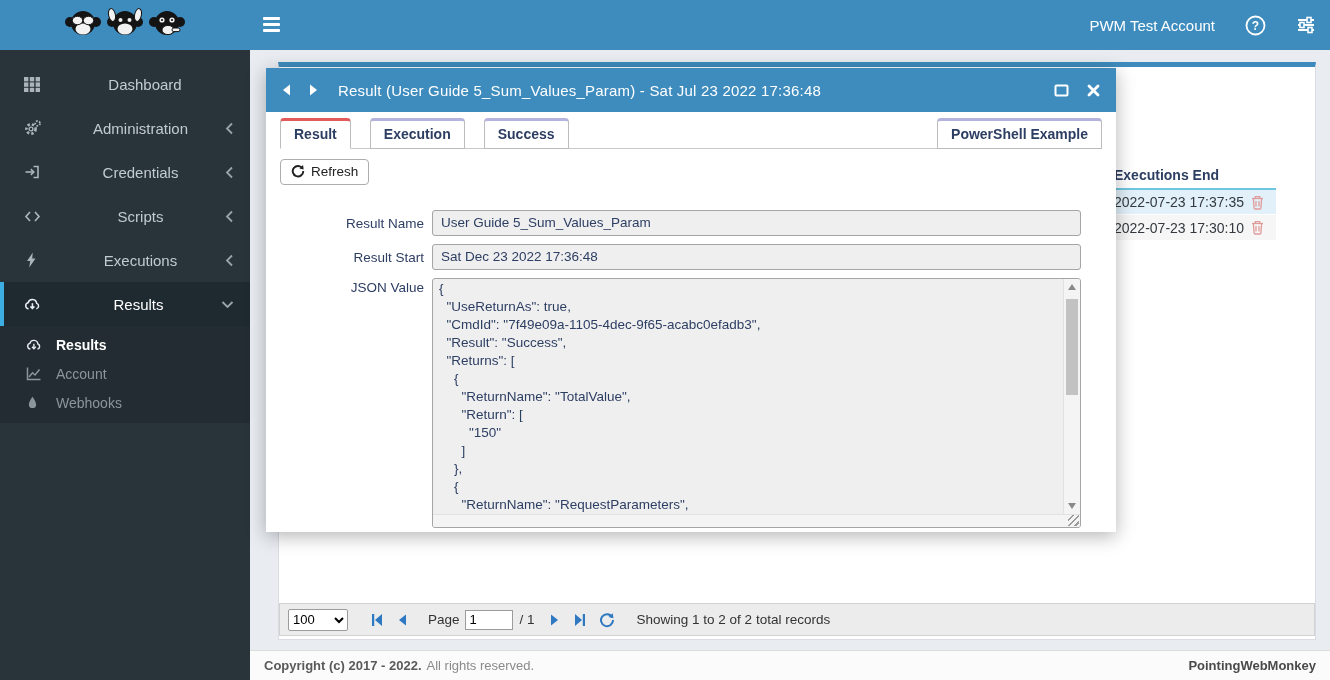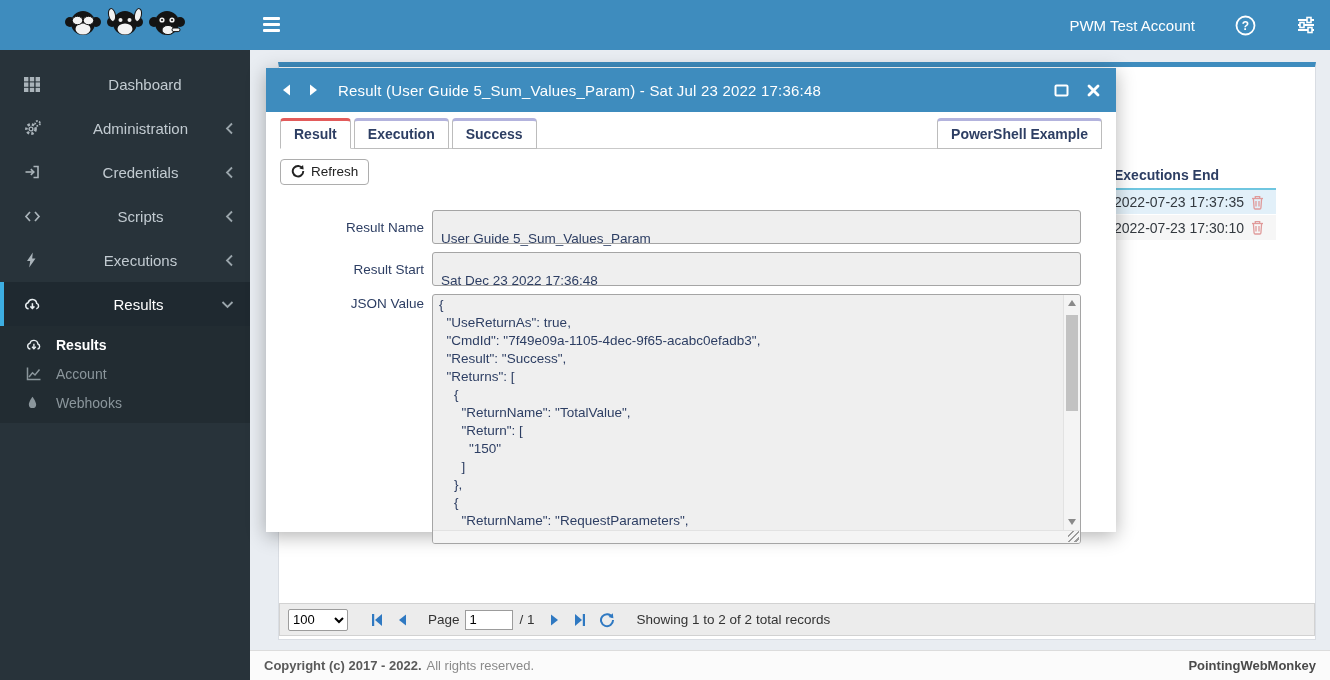--- a/index.html
+++ b/index.html
@@ -5,21 +5,21 @@
   * { box-sizing: border-box; margin: 0; padding: 0; }
   html,body { width:1330px; height:680px; overflow:hidden;
     font-family:"Liberation Sans", sans-serif; background:#e9edf2; }
 
   
   .topbar { position:absolute; left:0; top:0; width:1330px; height:50px; background:#3e8cbe; z-index:5; }
   .logo-area { position:absolute; left:0; top:0; width:250px; height:50px;
     display:flex; align-items:center; justify-content:center; }
   .hamburger { position:absolute; left:263px; top:17px; width:17px; height:15px; cursor:pointer; }
   .hamburger span { display:block; height:3px; background:#fff; margin-bottom:3px; border-radius:1px; }
-  .topbar-right { position:absolute; right:14px; top:0; height:50px; display:flex; align-items:center; gap:40px; }
+  .topbar-right { position:absolute; right:14px; top:0; height:50px; display:flex; align-items:center; gap:30px; }
   .account-name { color:#fff; font-size:15px; }
   .tb-icon { color:#fff; cursor:pointer; display:flex; align-items:center; }
 
   
   .sidebar { position:absolute; left:0; top:50px; width:250px; height:630px; background:#28333a; z-index:4; }
   .side-item { height:44px; display:flex; align-items:center; padding:0 16px 0 20px;
     color:#c2cbd1; font-size:15px; cursor:pointer; border-left:4px solid transparent;text-align:center; }
   .side-item:first-child { margin-top:12px; }
   .side-item .s-icon { width:24px; display:flex; align-items:center; color:#aab4ba; }
   .side-item .s-label { flex:1; padding-left:8px; }
@@ -71,36 +71,36 @@
     box-shadow:0 4px 18px rgba(0,0,0,.30); z-index:10; }
   .modal-header { height:44px; background:#3e8cbe; display:flex; align-items:center; padding:0 16px; }
   .m-nav { display:flex; gap:18px; margin-right:20px; }
   .m-nav .nav-btn { display:flex; cursor:pointer; color:#fff; }
   .m-title { color:#fff; font-size:15px; letter-spacing:.2px; flex:1; }
   .m-winbtns { display:flex; gap:18px; }
   .m-winbtns > span { display:flex; cursor:pointer; color:#fff; }
   .modal-body { padding:6px 14px 0; }
 
   .tabs { display:flex; align-items:flex-end; border-bottom:1px solid #c9c9c9; }
-  .tab { margin-right:3px; margin-bottom:-1px; padding:5px 13px 6px; background:#fff;
+  .tab { margin-right:19px; margin-bottom:-1px; padding:5px 13px 6px; background:#fff;
     border:1px solid #bcbcbc; border-top:3px solid #b3b3dd; border-radius:4px 4px 0 0;
     font-size:14px; font-weight:700; color:#2d3e63; cursor:pointer; }
   .tab.active { border-top-color:#e25b5b; border-bottom:1px solid #fff; }
   .tab.right-tab { margin-left:auto; margin-right:0; }
 
   .refresh-btn { margin:10px 0 25px; display:inline-flex; align-items:flex-start; gap:6px;
     padding:4px 10px 5px; border:1px solid #adadad; border-radius:4px; background:#fff;
     font-size:13.5px; color:#222; cursor:pointer; }
 
   .form-row { display:flex; margin-bottom:8px; align-items:center; }
   .form-row.top { align-items:flex-start; }
   .f-label { width:152px; text-align:right; padding-right:8px; color:#2d3e63; font-size:13.5px; }
   .form-row.top .f-label { padding-top:2px; }
   .f-field { width:649px; height:26px; background:#efefef; border:1px solid #a5a5a5; border-radius:3px;
-    padding:16px 8px; line-height:24px; font-size:13.5px; color:#2d3e63; }
+    padding:0 8px; line-height:24px; font-size:13.5px; color:#2d3e63; }
 
   .json-box { width:649px; height:250px; background:#efefef; border:1px solid #a5a5a5; border-radius:3px;
     position:relative; overflow:hidden; }
   .json-text { position:absolute; left:0; top:0; right:18px; bottom:13px; padding:1px 6px;
     white-space:pre; overflow:hidden; font-family:"Liberation Sans",sans-serif;
     font-size:13.5px; line-height:18px; color:#2d3e63; }
   .vscroll { position:absolute; right:0; top:0; bottom:13px; width:17px; background:#f4f4f4; border-left:1px solid #e2e2e2; }
   .vs-up, .vs-down { position:absolute; left:4px; width:0; height:0; border-left:4.5px solid transparent; border-right:4.5px solid transparent; }
   .vs-up   { top:5px;    border-bottom:6px solid #8a8a8a; }
   .vs-down { bottom:5px; border-top:6px solid #8a8a8a; }

